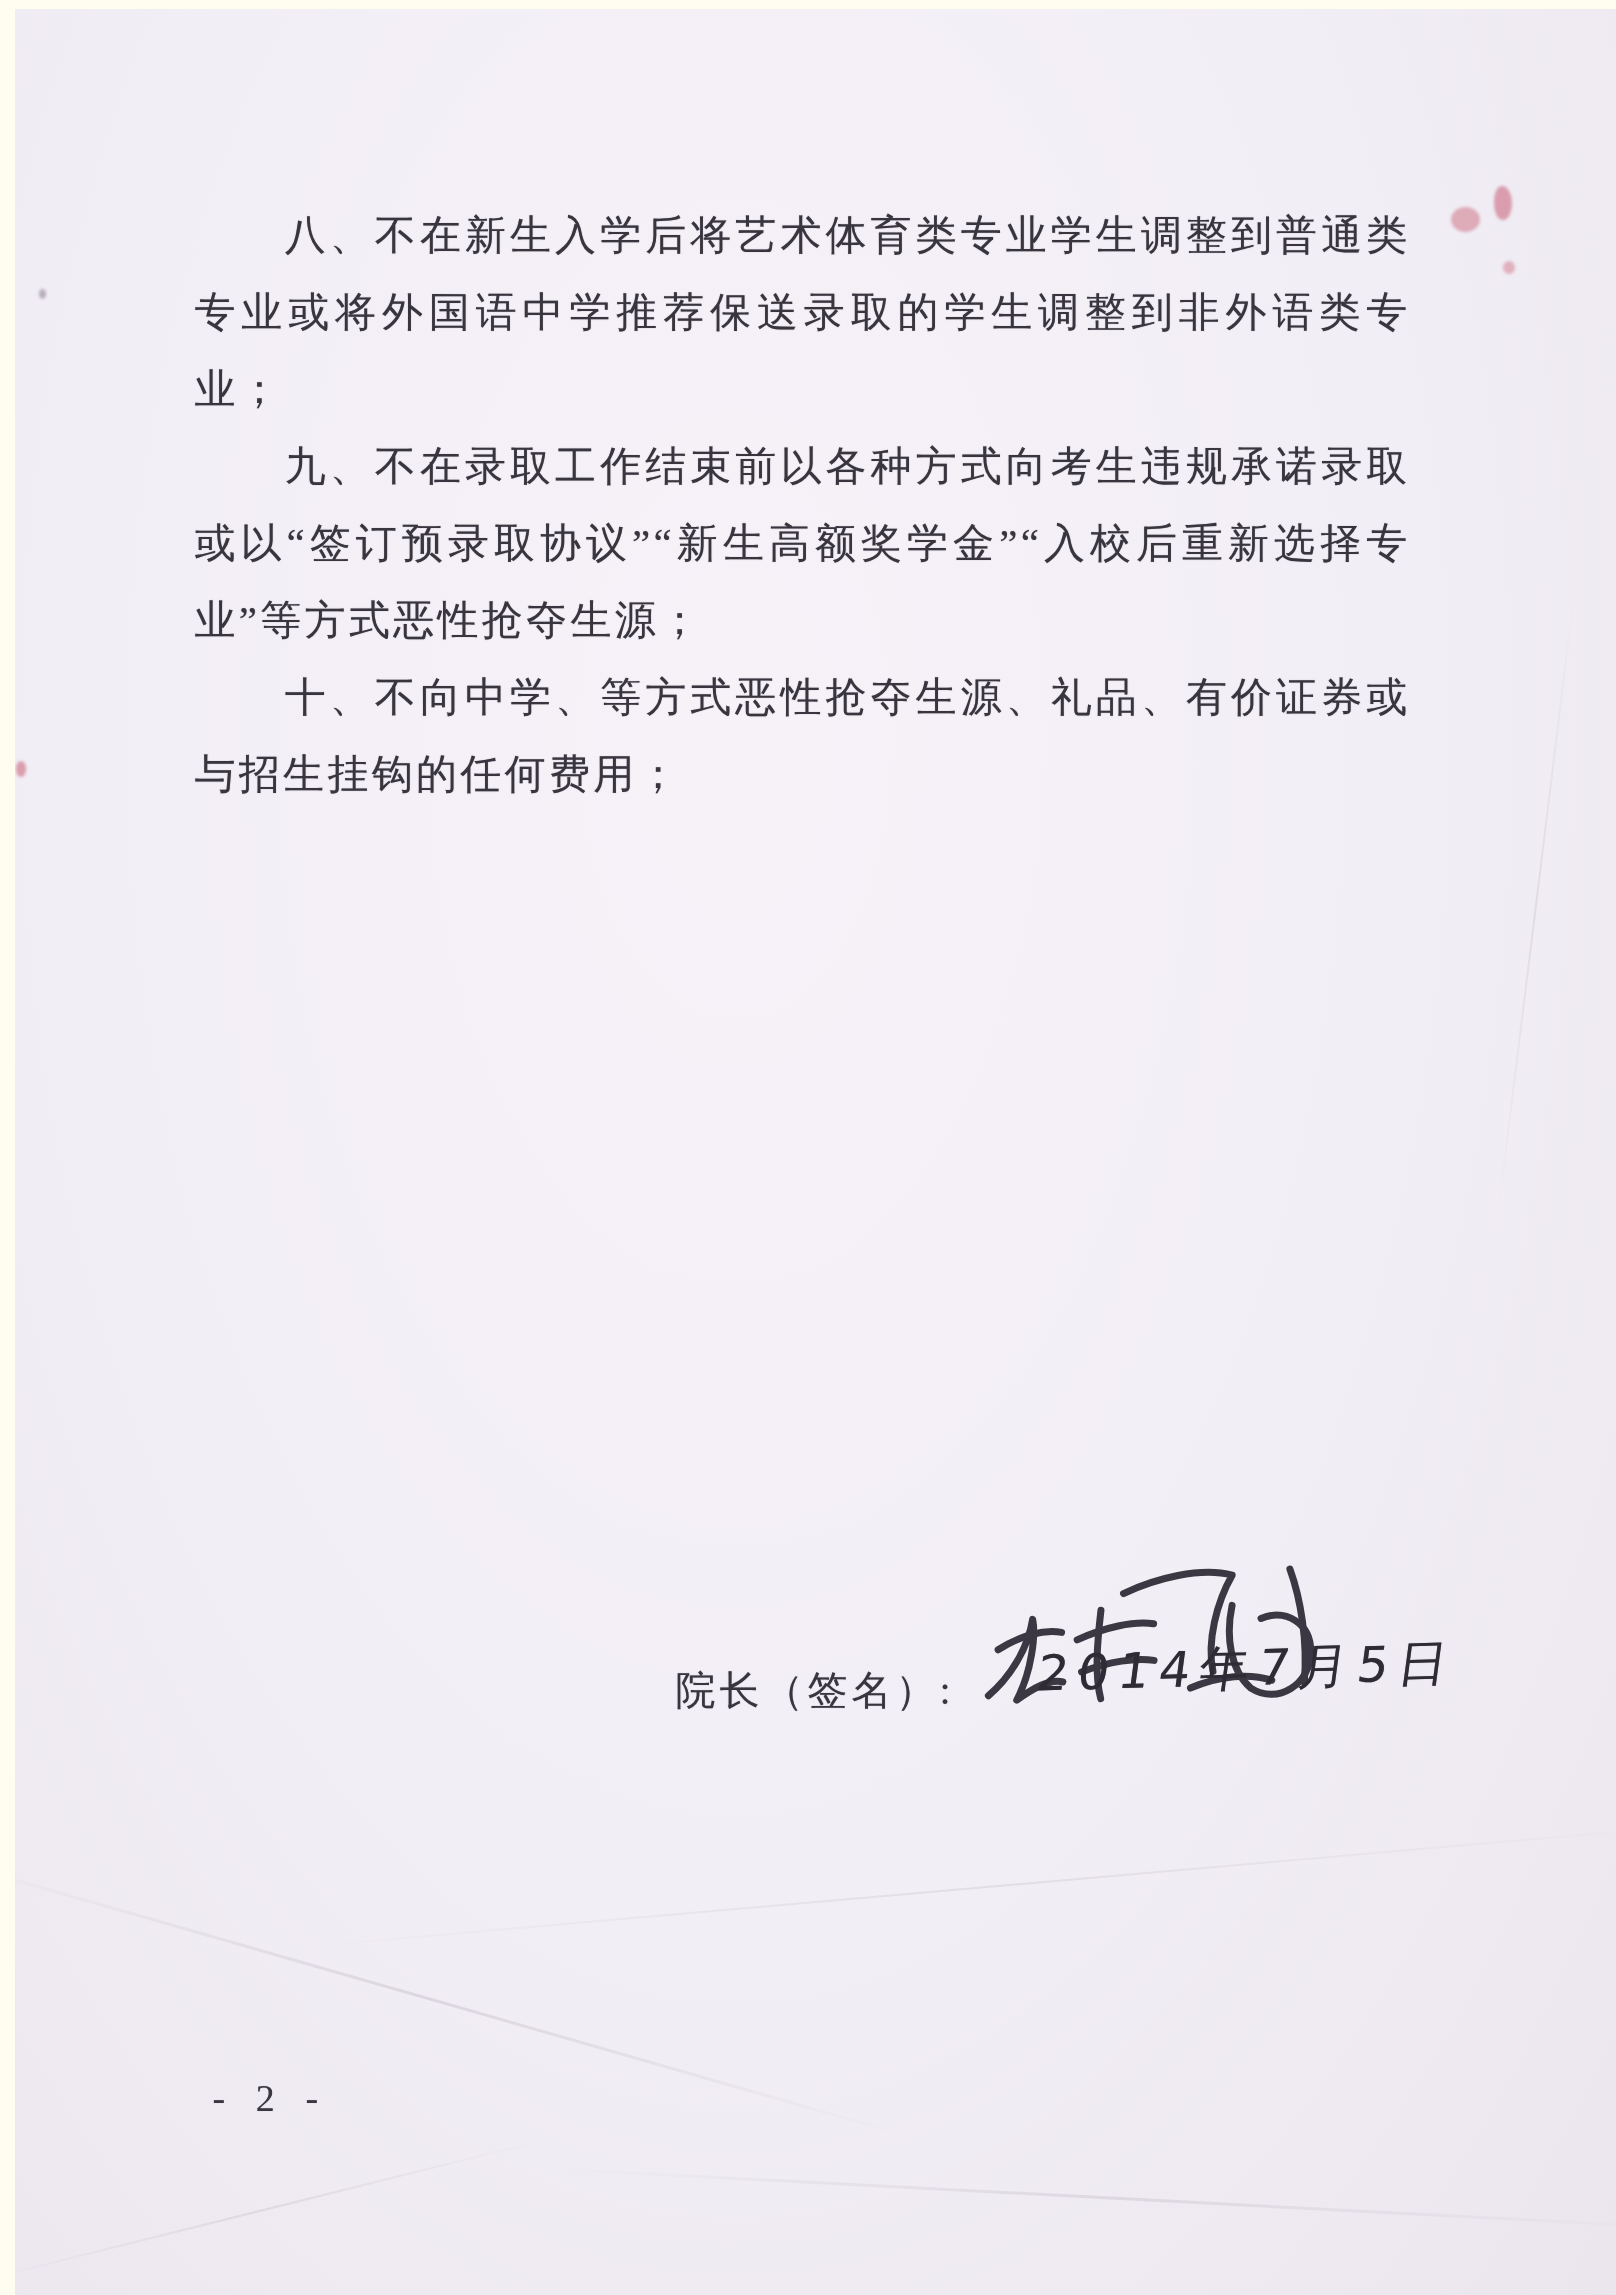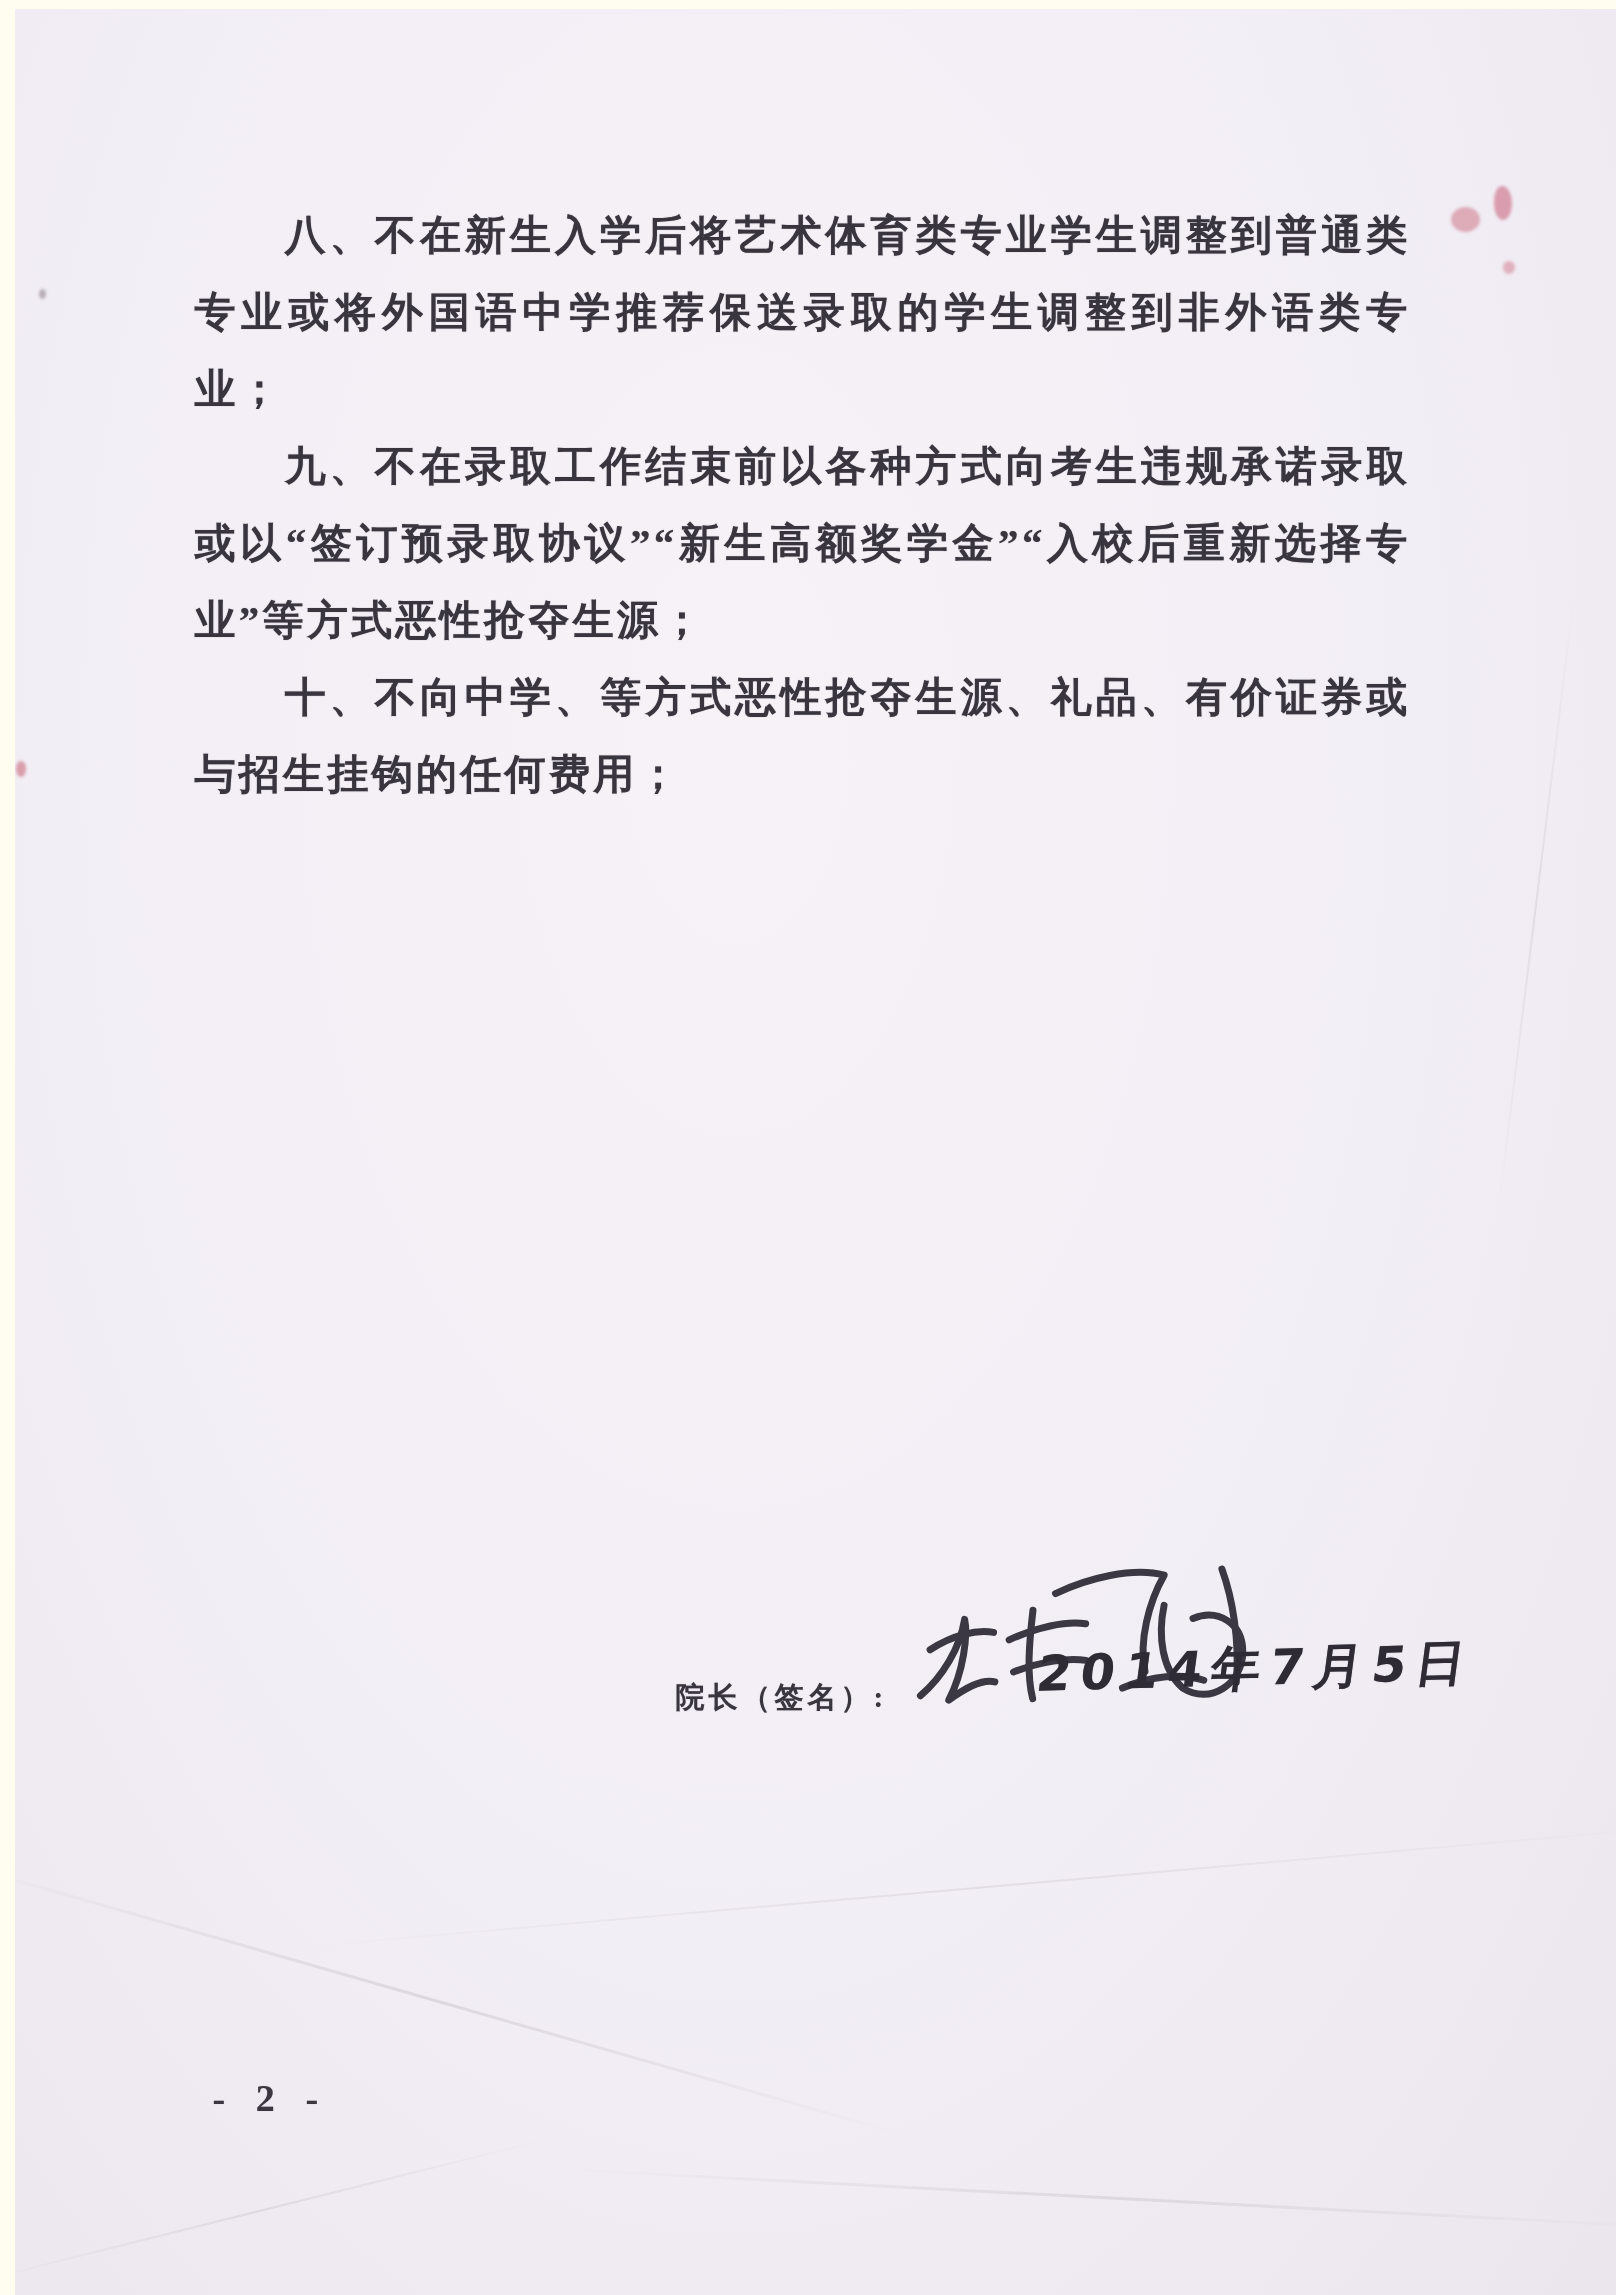--- a/index.html
+++ b/index.html
@@ -6,35 +6,34 @@
   body{
     width:1616px;height:2295px;
     background:#fffdf0; 
     font-family:"Liberation Serif","DejaVu Serif",serif;
     overflow:hidden;position:relative;
   }
   .paper{
     position:absolute;left:14.5px;top:9.3px;right:0;bottom:0;
     background:radial-gradient(ellipse at 45% 32%, #f6f2f8 0%, #f2eef5 55%, #ebe6ee 100%);
     overflow:hidden;
-    font-weight:bold;
   }
   .textblock{
     position:absolute;left:180px;top:188px;width:1216px;
     color:#38353e;
     font-size:41px;line-height:77px;letter-spacing:3.3px;
     text-align:justify;text-justify:inter-character;
     text-shadow:0 0 1px rgba(45,40,58,.45);
   }
   .para{margin:0;text-indent:2.2em;}
   .closing{margin-top:77px;}
   .sig-row{
     position:absolute;left:661px;top:1555px;
     display:flex;align-items:flex-end;
-    color:#38353e;font-size:29px;letter-spacing:4px;
+    color:#38353e;font-size:40px;letter-spacing:4px;
     text-shadow:0 0 1px rgba(45,40,58,.45);
     white-space:nowrap;
   }
   .sig-scribble{
     margin-left:9.3px;margin-bottom:-18.5px;
     transform:rotate(-4deg);
   }
   .sig-date{
     position:absolute;left:1023px;top:1627px;
     color:#2e2b35;font-size:49px;letter-spacing:9.3px;

